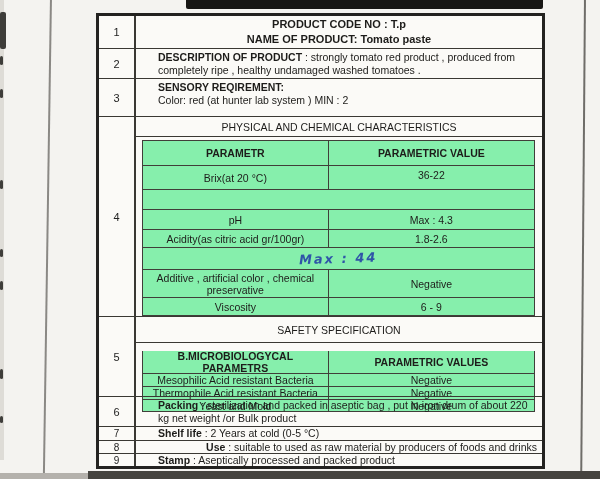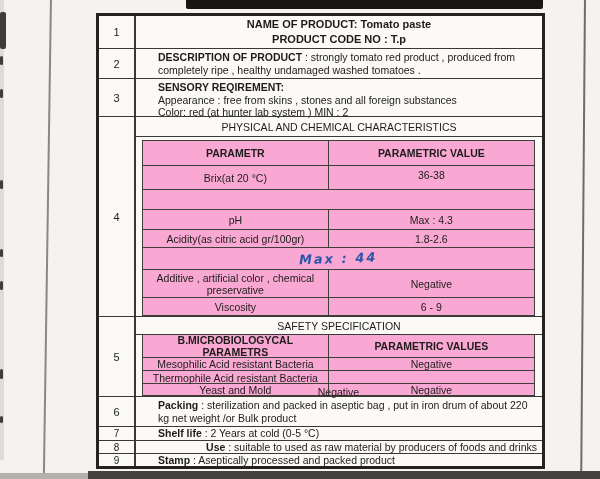--- a/index.html
+++ b/index.html
@@ -30,22 +30,22 @@
     font-size:11px; color:#222;
   }
   .cell { flex:1; min-width:0; }
   .pad { padding:2px 5px 1px 22px; }
   .b { font-weight:bold; }
   .center-lines { display:flex; flex-direction:column; align-items:center; justify-content:center; }
   .t11 { font-size:11px; line-height:15px; }
   .t10 { font-size:10.5px; line-height:12.5px; }
   .sec-title { font-weight:normal; font-size:10.5px; text-align:center; border-bottom:1px solid #3a3833; display:flex; align-items:center; justify-content:center; }
   
-  .subtable { border:1px solid #403e39; margin:3px 7px 0 6px; background:#f9a8d4; }
-  .subtable.tight { margin-top:0; border-top:none; }
+  .subtable { border:1px solid #403e39; margin:3px 7px 0 6px; background:#86efac; }
+  .subtable.tight { margin-top:8px; border-top:none; }
   .srow { display:flex; }
   .srow + .srow { border-top:1px solid #403e39; }
   .sp1 { width:47.5%; border-right:1px solid #403e39; }
   .sp2 { flex:1; }
   .sp1, .sp2 { display:flex; align-items:center; justify-content:center; text-align:center; font-size:10.5px; line-height:12px; padding:1px 4px; }
   .shead .sp1, .shead .sp2 { font-weight:bold; }
   .handwrite {
     font-family:"DejaVu Sans", sans-serif; font-style:italic; font-weight:bold;
     color:#2f55a8; font-size:13px; letter-spacing:2px; transform:rotate(-2deg);
   }
@@ -77,51 +77,50 @@
   <div class="blob" style="left:0;top:369px;width:3px;height:10px;"></div>
   <div class="blob" style="left:0;top:416px;width:3px;height:7px;"></div>
   <div class="band-bottom-light"></div>
   <div class="band-bottom-dark"></div>
 
   <div class="doc-table">
 
     <div class="row" style="height:32px;">
       <div class="num">1</div>
       <div class="cell center-lines">
+        <div class="b t11">PRODUCT CODE NO : T.p</div>
         <div class="b t11">NAME OF PRODUCT: Tomato paste</div>
-        <div class="b t11">PRODUCT CODE NO : T.p</div>
       </div>
     </div>
 
     <div class="row" style="height:30px;">
       <div class="num">2</div>
       <div class="cell pad t10"><span class="b">DESCRIPTION OF PRODUCT</span><span> : strongly tomato red product , produced from completely ripe , healthy undamaged washed tomatoes .</span></div>
     </div>
 
     <div class="row" style="height:38px;">
       <div class="num">3</div>
       <div class="cell pad t10">
         <div class="b">SENSORY REQIREMENT:</div>
-        <div>Appearance : free from skins , stones and all foreign substances</div>
         <div>Color: red (at hunter lab system ) MIN : 2</div>
       </div>
     </div>
 
     <div class="row" style="height:200px;">
       <div class="num">4</div>
       <div class="cell">
         <div class="sec-title" style="height:20px;">PHYSICAL AND CHEMICAL CHARACTERISTICS</div>
         <div class="subtable">
           <div class="srow shead" style="height:24px;">
             <div class="sp1">PARAMETR</div>
             <div class="sp2">PARAMETRIC VALUE</div>
           </div>
           <div class="srow" style="height:24px;">
             <div class="sp1">Brix(at 20 °C)</div>
-            <div class="sp2" style="align-items:flex-start;padding-top:3px;">36-38</div>
+            <div class="sp2" style="align-items:flex-start;padding-top:3px;">36-22</div>
           </div>
           <div class="srow" style="height:20px;">
           </div>
           <div class="srow" style="height:20px;">
             <div class="sp1">pH</div>
             <div class="sp2">Max : 4.3</div>
           </div>
           <div class="srow" style="height:18px;">
             <div class="sp1">Acidity(as citric acid gr/100gr)</div>
             <div class="sp2">1.8-2.6</div>
@@ -139,31 +138,31 @@
             <div class="sp1">Viscosity</div>
             <div class="sp2">6 - 9</div>
           </div>
         </div>
       </div>
     </div>
 
     <div class="row" style="height:80px;">
       <div class="num">5</div>
       <div class="cell">
-        <div class="sec-title" style="height:18px;">SAFETY SPECIFICATION</div>
+        <div class="sec-title" style="height:26px;">SAFETY SPECIFICATION</div>
         <div class="subtable tight">
           <div class="srow shead" style="height:22px;">
             <div class="sp1">B.MICROBIOLOGYCAL PARAMETRS</div>
             <div class="sp2">PARAMETRIC VALUES</div>
           </div>
           <div class="srow" style="height:13px;">
             <div class="sp1">Mesophilic Acid resistant Bacteria</div>
             <div class="sp2">Negative</div>
           </div>
-          <div class="srow" style="height:13px;flex-direction:column;">
+          <div class="srow" style="height:13px;">
             <div class="sp1">Thermophile Acid resistant Bacteria</div>
             <div class="sp2">Negative</div>
           </div>
           <div class="srow" style="height:12px;">
             <div class="sp1">Yeast and Mold</div>
             <div class="sp2">Negative</div>
           </div>
         </div>
       </div>
     </div>

